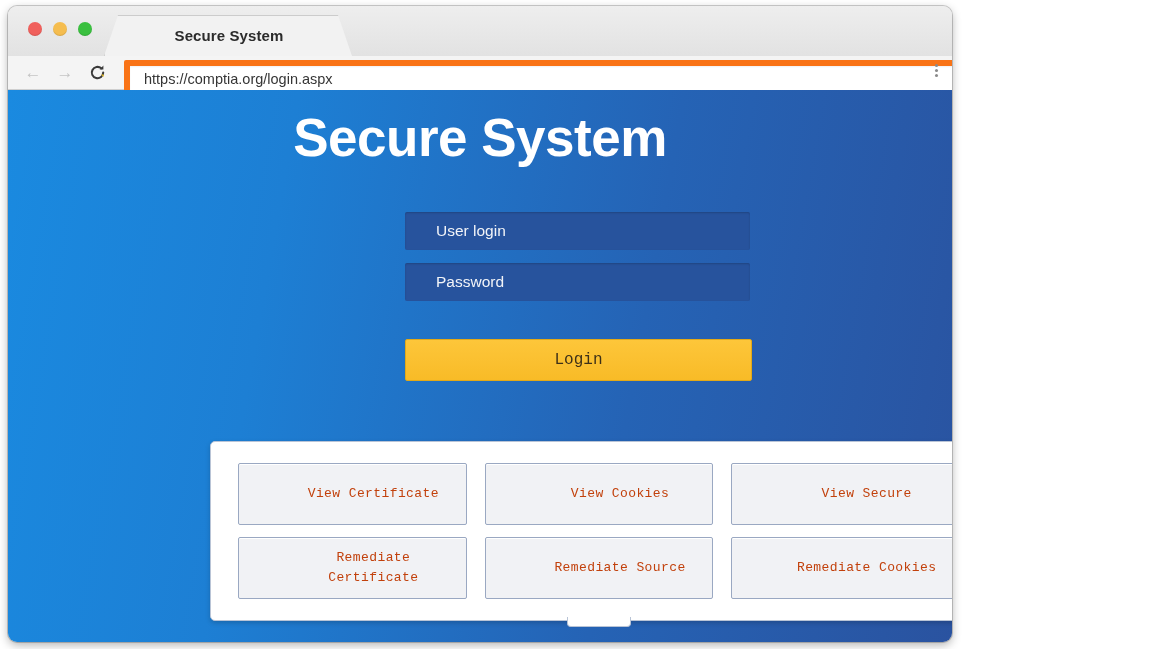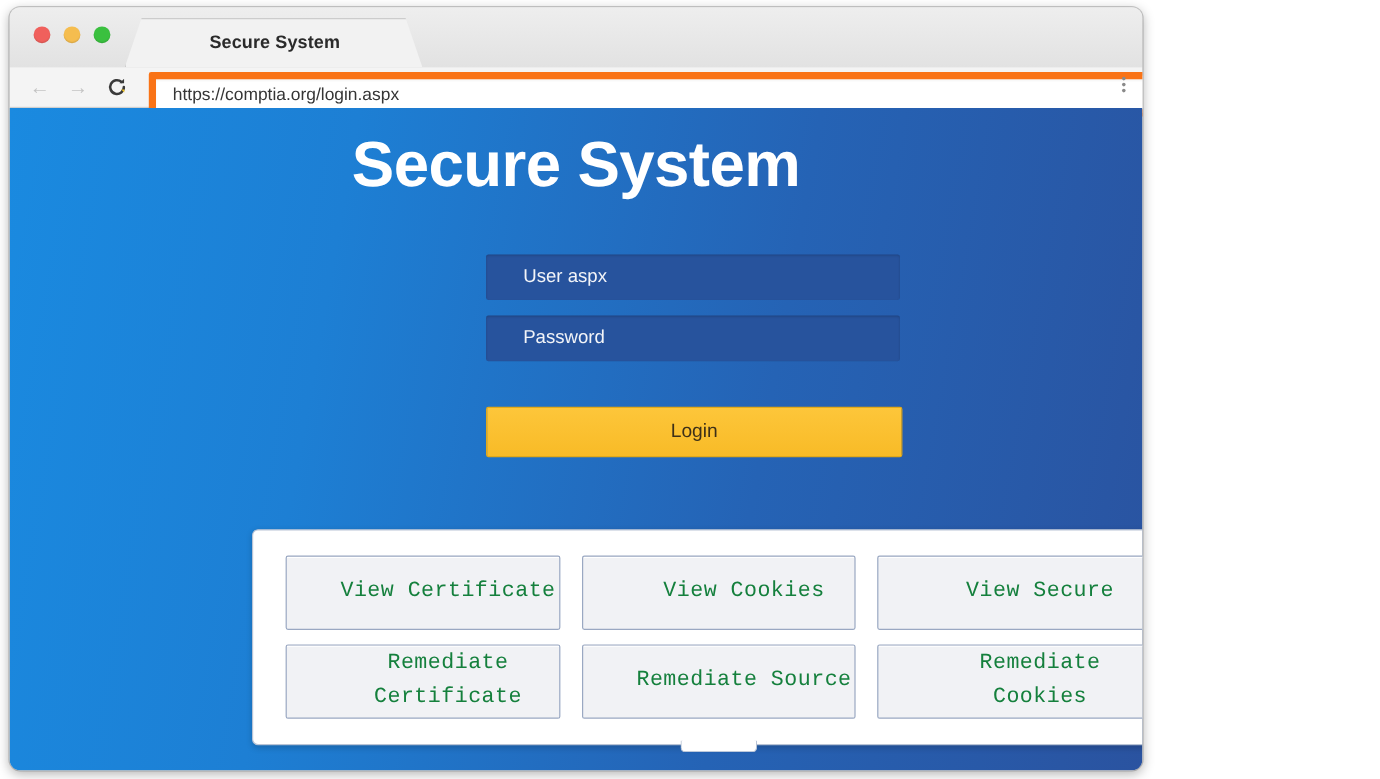--- a/index.html
+++ b/index.html
@@ -195,20 +195,21 @@
     width: 100%;
     height: 40px;
     background: #fbc02d;
     background: linear-gradient(#fdc63a, #f8bb27);
     border: 1px solid #e3a917;
     border-radius: 2px;
     display: flex;
     align-items: center;
     justify-content: center;
     cursor: pointer;
+    font-family: Liberation Mono, monospace;
   }
   .login-btn-label {
     font-size: 16px;
     color: #3d3018;
   }
 
   
   .tools-panel {
     position: absolute;
     left: 202px;
@@ -238,22 +239,22 @@
     border-radius: 2px;
     display: flex;
     align-items: center;
     justify-content: center;
     text-align: center;
     cursor: pointer;
     box-shadow: inset 0 1px 0 #ffffff;
   }
   .tool-btn-label {
     font-family: "Liberation Mono", "DejaVu Sans Mono", monospace;
-    font-size: 18px;
-    color: #15803d;
+    font-size: 13px;
+    color: #c2410c;
     line-height: 1.55;
     letter-spacing: 0.4px;
     white-space: pre-line;
     margin-left: 42px;
   }
 
   .panel-notch {
     position: absolute;
     left: 50%;
     bottom: -7px;
@@ -309,21 +310,21 @@
     </div>
   </div>
 
   <div class="page">
 
     <div class="page-title">Secure System</div>
 
     <div class="login-form">
 
       <div class="field">
-        <span class="field-placeholder">User aspx</span>
+        <span class="field-placeholder">User login</span>
       </div>
 
       <div class="field">
         <span class="field-placeholder">Password</span>
       </div>
 
       <div class="login-btn">
         <span class="login-btn-label">Login</span>
       </div>
     </div>

